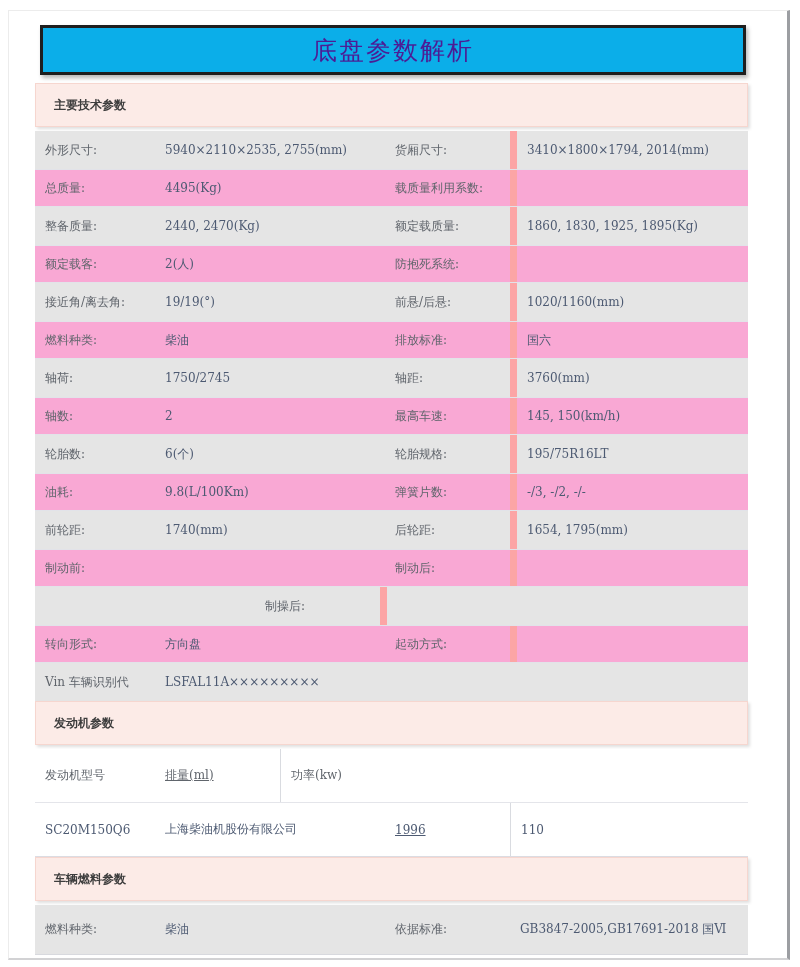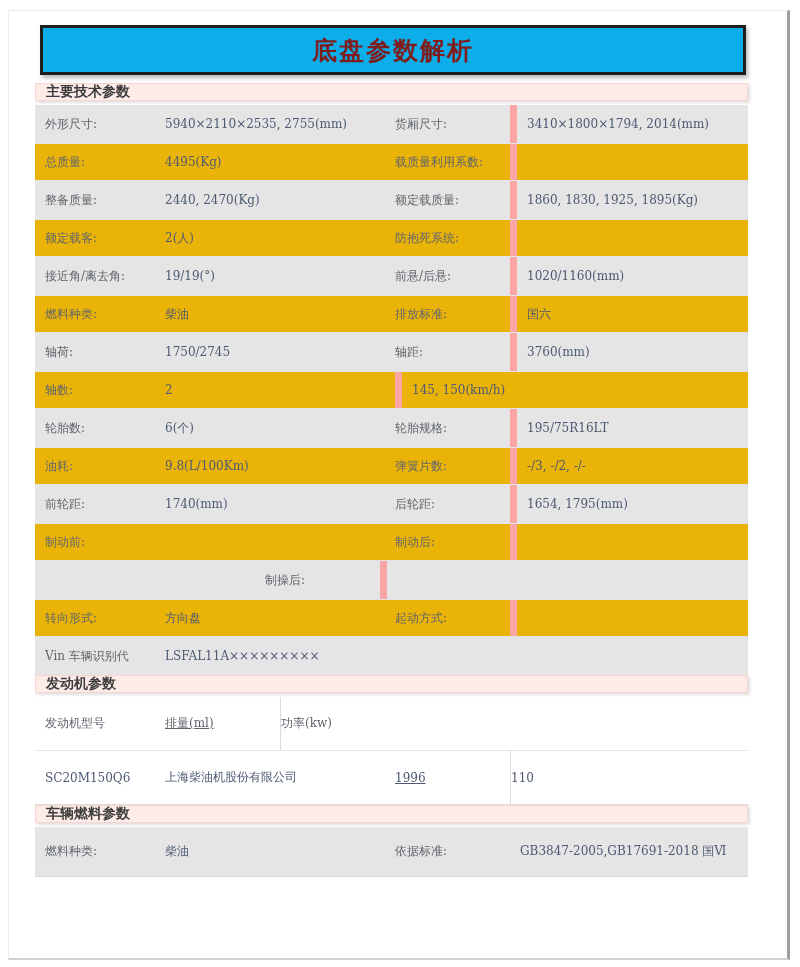--- a/index.html
+++ b/index.html
@@ -14,57 +14,57 @@
     border-right:3px solid #9c9ea2;border-bottom:2px solid #d2d2d4;
     box-sizing:border-box;pointer-events:none;
   }
   .banner{
     position:absolute;left:40px;top:25px;width:700px;height:44px;
     background:#0baee9;border:3px solid #1e1e1e;
     display:flex;align-items:center;justify-content:center;
     box-shadow:2px 3px 4px rgba(0,0,0,.28);
   }
   .banner .title{
-    font-size:25px;font-weight:bold;color:#7f1d1d;letter-spacing:2px;
+    font-size:25px;font-weight:normal;color:#4c1d95;letter-spacing:2px;
     font-family:"DejaVu Sans","Liberation Sans",sans-serif;
   }
   .content{position:absolute;left:35px;top:83px;width:713px;}
   .sec-header{
-    height:18px;background:#fcebe7;border:1px solid #f6d6cf;
-    display:flex;align-items:center;padding-left:10px;
-    font-size:14px;font-weight:bold;color:#3d3d3d;
+    height:44px;background:#fcebe7;border:1px solid #f6d6cf;
+    display:flex;align-items:center;padding-left:18px;
+    font-size:12px;font-weight:bold;color:#3d3d3d;
     box-sizing:border-box;box-shadow:2px 2px 3px rgba(0,0,0,.13);
   }
   .sec-gap{height:4px;}
   .spec-row{
     display:flex;height:38px;align-items:stretch;font-size:12px;
     box-sizing:border-box;background:#e5e5e5;
   }
   .spec-row.alt{
-    background:#eab308;
+    background:#f9a8d4;
     border-top:1px solid #e2e3e9;border-bottom:1px solid #e2e3e9;
   }
   .cell{display:flex;align-items:center;box-sizing:border-box;}
   .c-l1{width:130px;padding-left:10px;color:#60656c;}
   .c-v1{width:230px;color:#4d5a72;}
   .c-l2{width:115px;color:#60656c;}
   .c-v2{flex:1;padding-left:10px;color:#4d5a72;}
   .spec-row.divided .c-v2{border-left:7px solid #fca5a5;}
   .spec-row.fuel{height:50px;border-bottom:1px solid #d8d9de;}
   .spec-row.vin .c-vwide{flex:1;color:#4d5a72;}
   .tbl-row{
     display:flex;height:54px;align-items:stretch;font-size:12px;
     box-sizing:border-box;background:#fff;
   }
   .tbl-row.head{border-bottom:1px solid #e4e5ea;color:#60656c;}
   .tbl-row.body{border-bottom:1px solid #dcdde3;color:#4d5a72;}
   .t-c1{width:130px;padding-left:10px;}
   .t-c2{width:230px;}
   .t-c3{width:115px;text-decoration:underline;}
-  .t-c4{flex:1;border-left:1px solid #d9dbe0;}
+  .t-c4{flex:1;padding-left:10px;border-left:1px solid #d9dbe0;}
 </style>
 </head>
 <body>
 
 <div class="frame"></div>
 
 <div class="banner" style="background: rgb(11, 174, 233);">
   <span class="title">底盘参数解析</span>
 </div>
 
@@ -109,20 +109,21 @@
     </div>
     <div class="spec-row divided">
       <div class="cell c-l1">轴荷:</div>
       <div class="cell c-v1">1750/2745</div>
       <div class="cell c-l2">轴距:</div>
       <div class="cell c-v2">3760(mm)</div>
     </div>
     <div class="spec-row alt divided">
       <div class="cell c-l1">轴数:</div>
       <div class="cell c-v1">2</div>
+      <div class="cell c-l2">最高车速:</div>
       <div class="cell c-v2">145, 150(km/h)</div>
     </div>
     <div class="spec-row divided">
       <div class="cell c-l1">轮胎数:</div>
       <div class="cell c-v1">6(个)</div>
       <div class="cell c-l2">轮胎规格:</div>
       <div class="cell c-v2">195/75R16LT</div>
     </div>
     <div class="spec-row alt divided">
       <div class="cell c-l1">油耗:</div>

